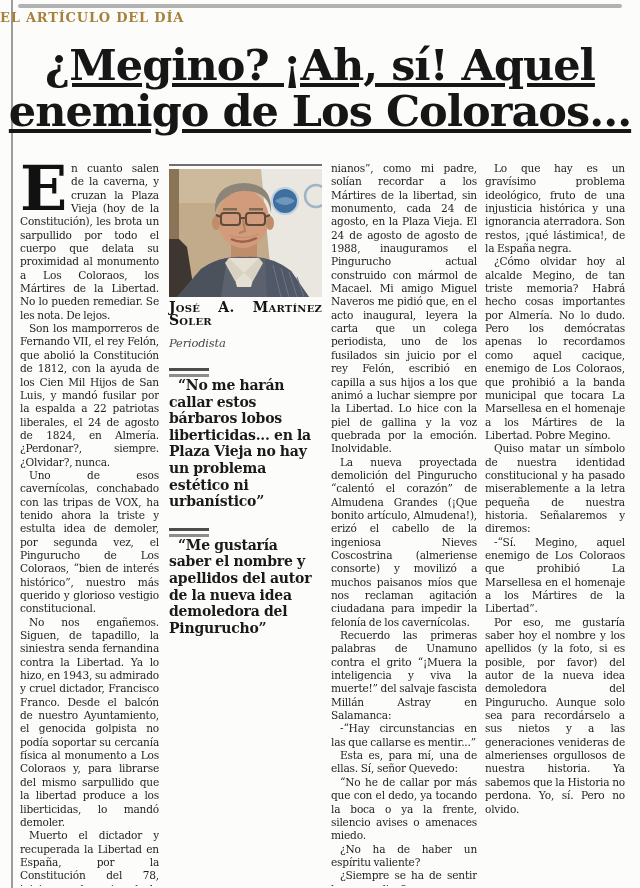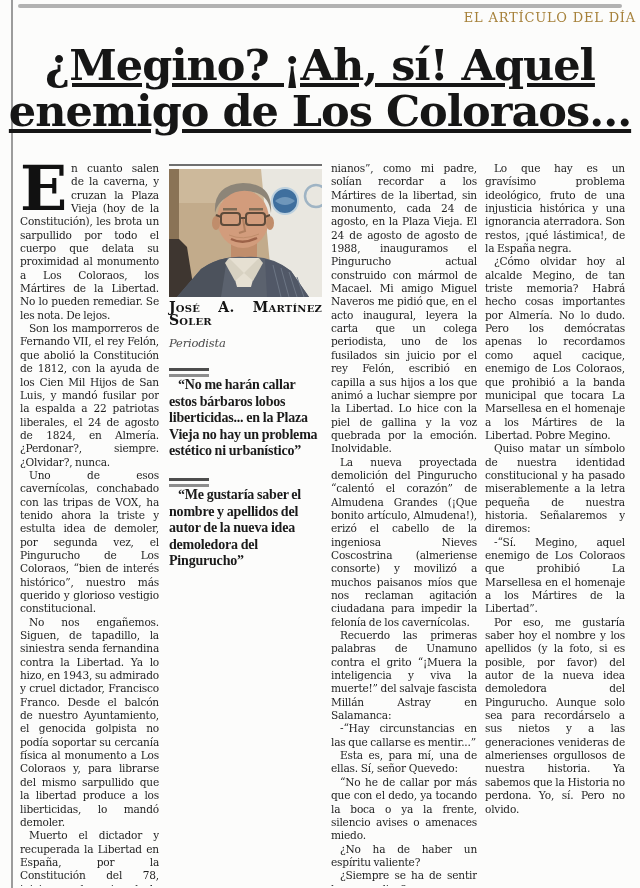--- a/index.html
+++ b/index.html
@@ -5,22 +5,22 @@
   html,body{margin:0;padding:0;background:#ffffff;}
   .page{
     position:relative;width:640px;height:888px;overflow:hidden;
     background:#fcfcfb;
     font-family:"DejaVu Serif","Liberation Serif",serif;
     color:#1e1e1e;
   }
   .scan-edge{position:absolute;left:11px;top:0;width:2px;height:888px;background:#9c9c9c;}
   .top-rule{position:absolute;left:18px;top:4px;width:604px;height:4px;background:#b2b2b2;border-radius:2px;}
   .kicker{
-    position:absolute;left:0;right:4px;top:10px;text-align:right;
-    font-size:13px;font-weight:normal;letter-spacing:.8px;color:#a6813a;
+    position:absolute;left:0;right:12px;top:10px;text-align:left;
+    font-size:13px;font-weight:bold;letter-spacing:.8px;color:#a6813a;
   }
   .headline{
     position:absolute;left:0;right:0;top:42px;margin:0;text-align:center;
     font-size:43px;line-height:46px;font-weight:700;color:#161616;letter-spacing:-1px;text-decoration:underline;
   }
   .col{
     position:absolute;top:162px;height:724px;overflow:hidden;
     font-size:10.6px;line-height:13.35px;text-align:justify;
     letter-spacing:-.2px;word-spacing:-.4px;
     -webkit-hyphens:auto;hyphens:auto;
@@ -36,21 +36,21 @@
     padding:2px 4px 0 0;
   }
   .photo-rule{height:2px;background:#6f6f6f;margin:2px 0 3px 0;}
   .photo{margin:0;padding:0;}
   .photo svg{display:block;}
   .caption-name{
     margin-top:4px;font-size:14px;font-weight:bold;letter-spacing:.2px;
     font-variant:small-caps;color:#141414;
   }
   .caption-role{font-size:11.5px;font-style:italic;color:#4a4a4a;margin-top:9px;}
-  .quote-block{margin-top:18px;font-family:Liberation Serif, serif;}
+  .quote-block{margin-top:18px;}
   .quote-marker{width:40px;}
   .quote-marker .bar1{height:3px;background:#4d4d4d;}
   .quote-marker .bar2{height:3px;background:#8d8d8d;margin-top:3px;}
   .pull-quote{
     margin:8px 0 0 0;font-size:14px;line-height:16.6px;font-weight:bold;
     color:#1a1a1a;text-align:left;letter-spacing:-.2px;
   }
 </style>
 </head>
 <body>

